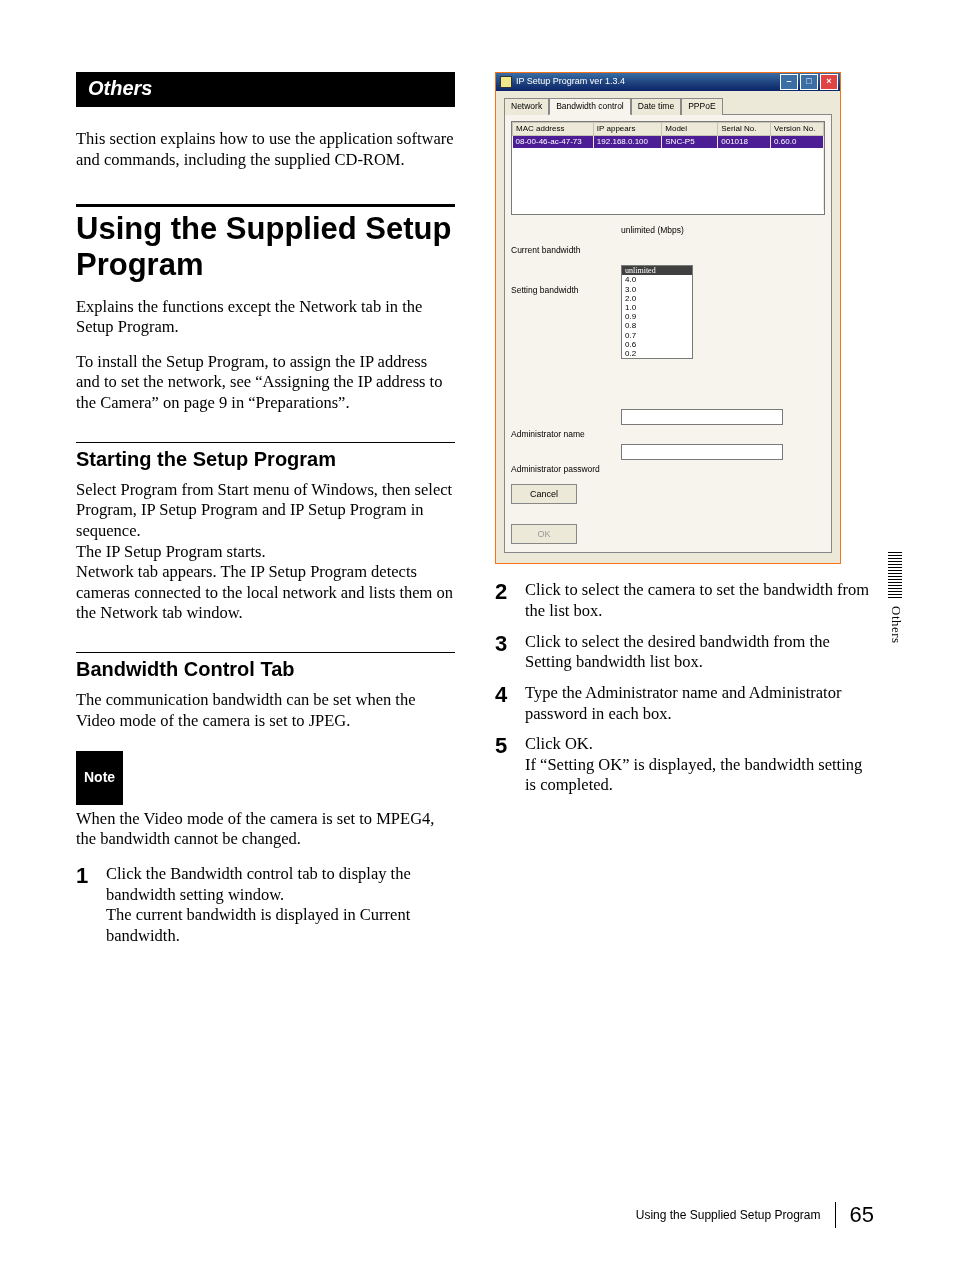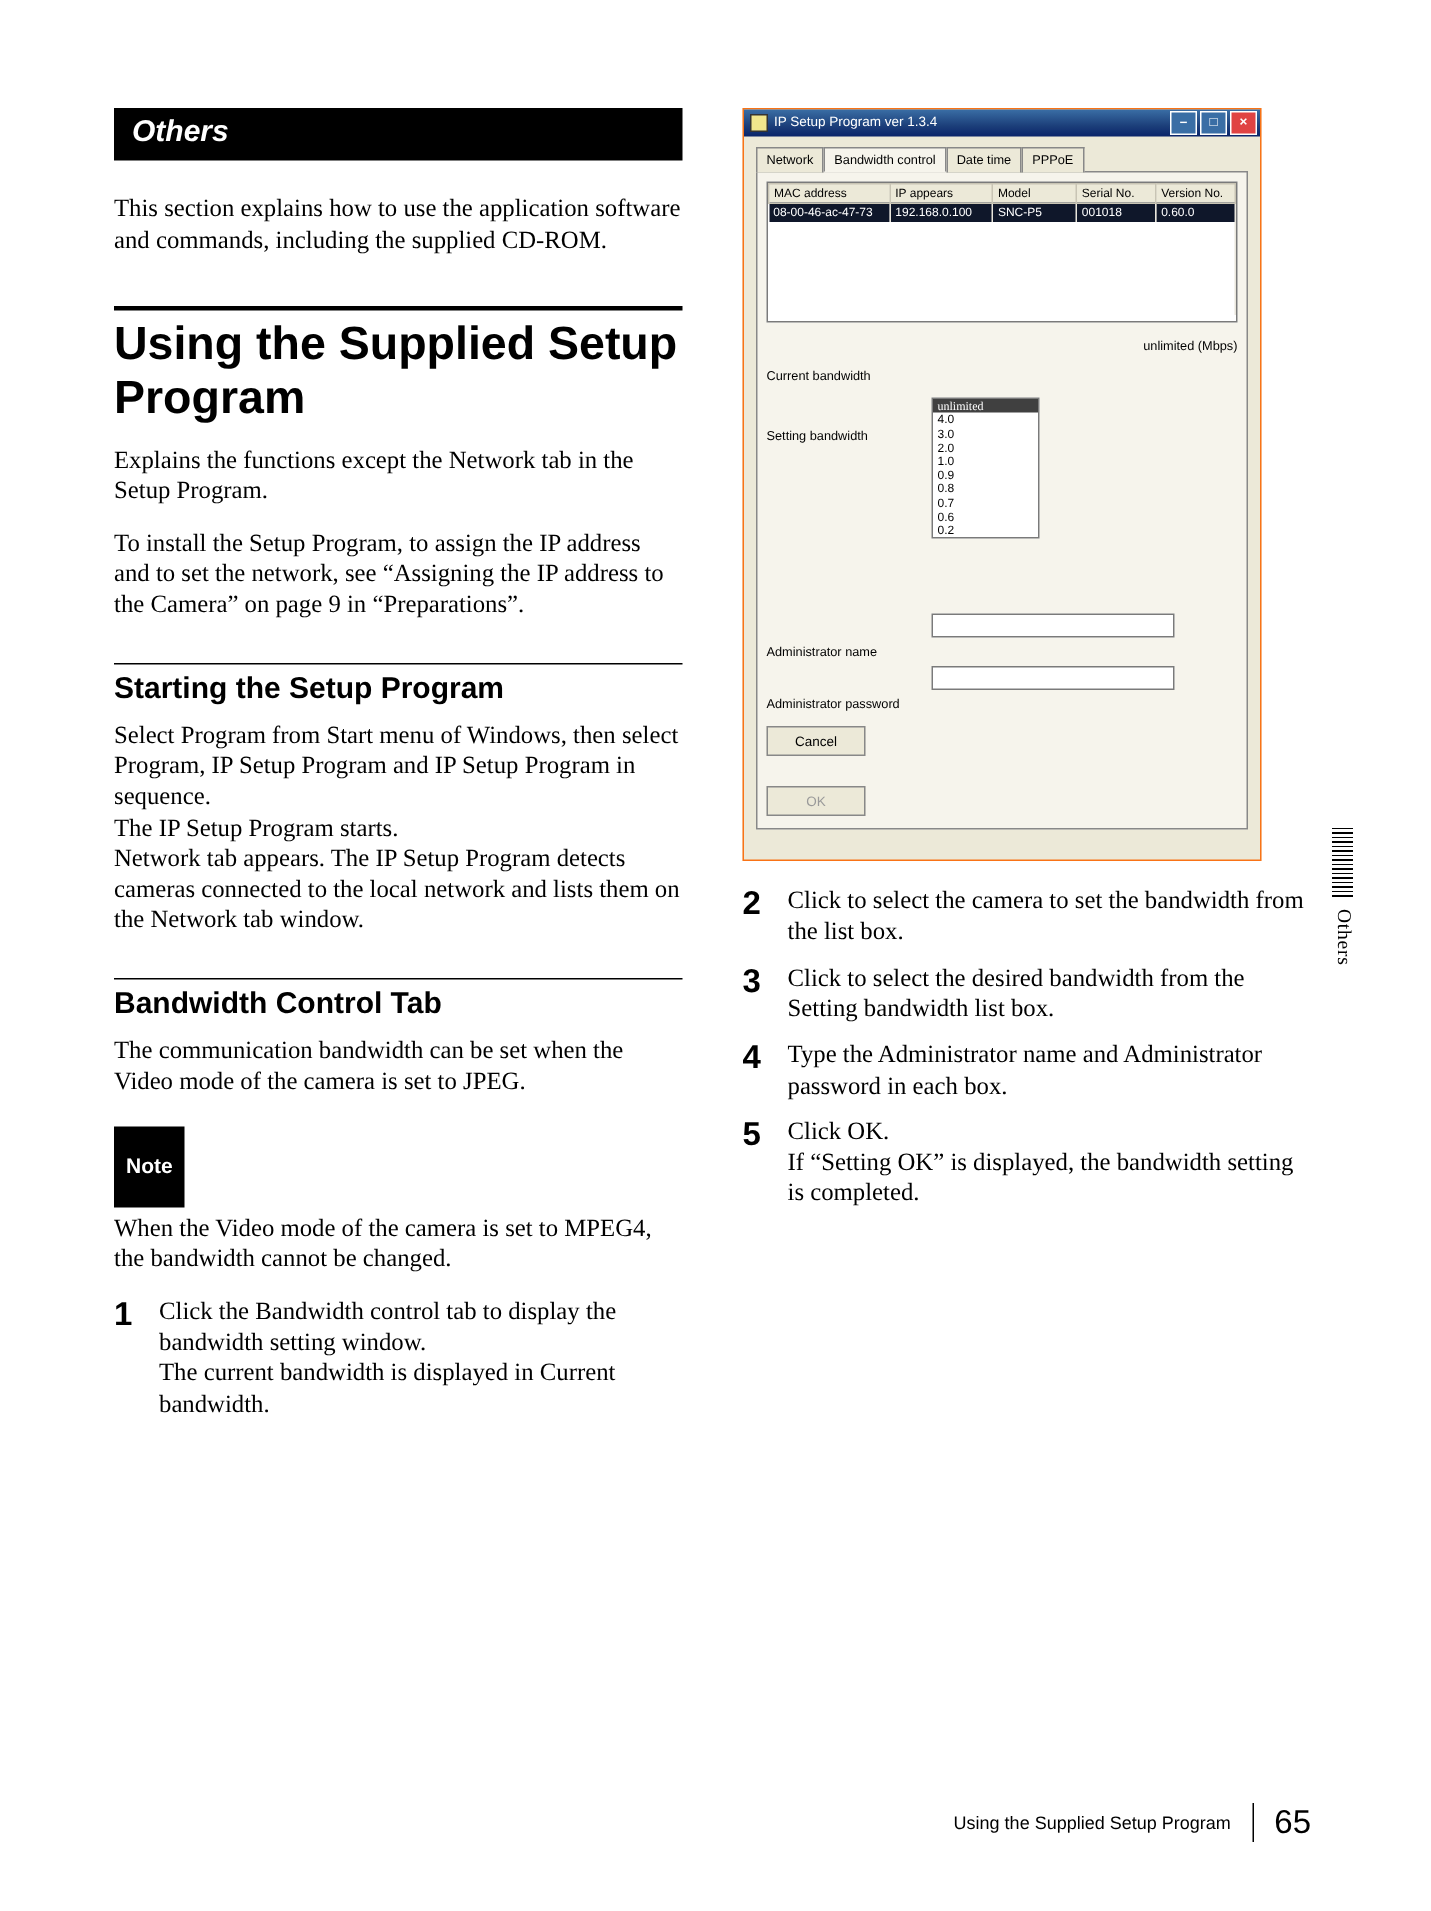--- a/index.html
+++ b/index.html
@@ -182,21 +182,21 @@
     border: 1px solid #fff;
     display: flex; align-items: center; justify-content: center;
     font-weight: bold;
     font-size: 9px;
   }
   .tb-min { background: #3a6ea5; color:#fff; }
   .tb-max { background: #3a6ea5; color:#fff; }
   .tb-close { background: #e04343; color:#fff; }
 
   .app-inner {
-    padding: 6px 8px 20px 8px;
+    padding: 6px 8px 10px 8px;
   }
   .tabs {
     display: flex;
     gap: 0;
     font-size: 8.5px;
     margin-bottom: 0;
   }
   .tab {
     padding: 2px 6px;
     border: 1px solid #888;
@@ -233,21 +233,21 @@
     border: 1px solid #c8c4b4;
     text-align: left;
     padding: 1px 3px;
     font-weight: normal;
   }
   .dev-table td {
     padding: 1px 3px;
     border-right: 1px solid #e9e6dc;
   }
   .dev-table tr.sel td {
-    background: #0f172a;
+    background: #4c1d95;
     color: #fff;
   }
 
   .fld-row {
     display: flex;
     align-items: flex-start;
     margin-top: 10px;
     font-size: 8.5px;
   }
   .fld-label { width: 110px; margin-top: 20px; }
@@ -381,21 +381,21 @@
                 </tr>
                 <tr>
                       <td colspan="5" style="height:60px"></td>
                     </tr>
               </tbody>
                 </table>
             </div>
 
             <div class="fld-row">
               <div class="fld-label">Current bandwidth</div>
-              <div class="fld-value" style="text-align:right">unlimited  (Mbps)</div>
+              <div class="fld-value" style="text-align:left">unlimited  (Mbps)</div>
             </div>
 
             <div class="fld-row">
               <div class="fld-label">Setting bandwidth</div>
               <div class="fld-value">
                 <div class="bw-list">
                   <div class="sel">unlimited</div>
                   <div>4.0</div>
                   <div>3.0</div>
                   <div>2.0</div>

